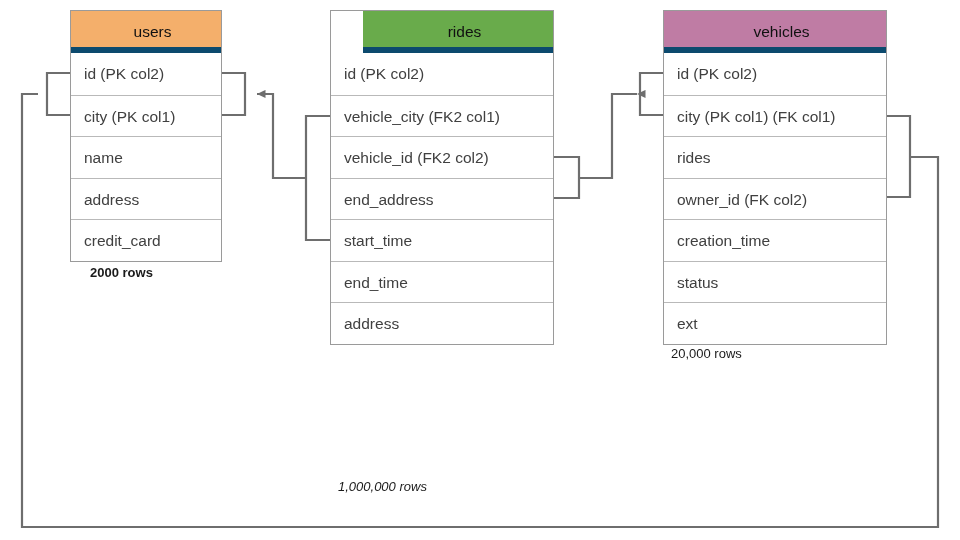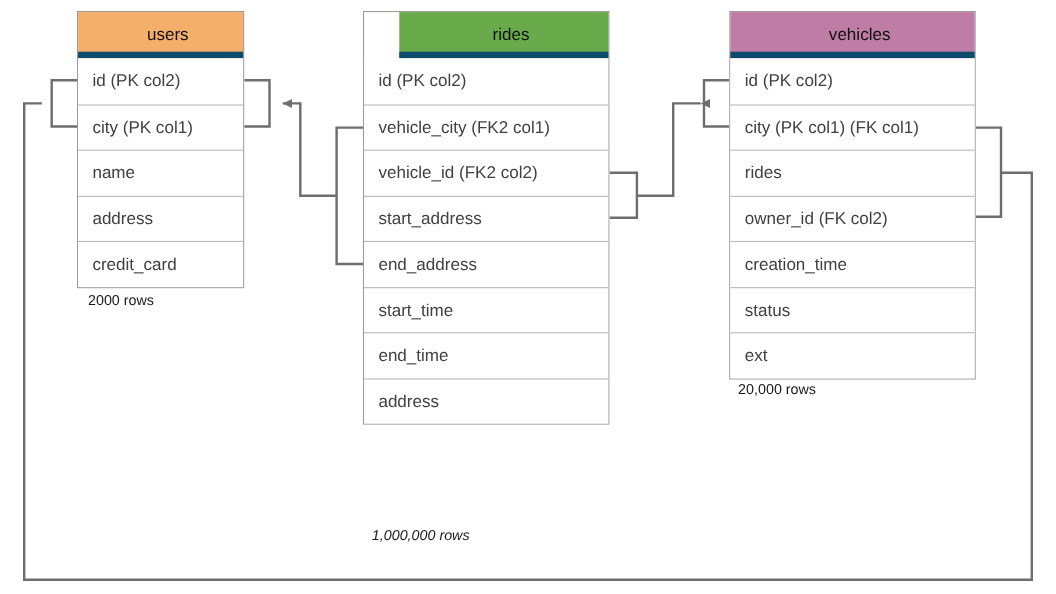--- a/index.html
+++ b/index.html
@@ -53,21 +53,21 @@
     font-size:13px;
     color:#1a1a1a;
     white-space:nowrap;
     z-index:5;
   }
   
   #tbl-users    {left:70px; top:10px; width:152px;}
   #tbl-rides    {left:330px;top:10px; width:224px;}
   #tbl-vehicles {left:663px;top:10px; width:224px;}
 
-  #rc-users    {left:80px; top:265px;}
+  #rc-users    {left:90px; top:265px;font-weight:bold;}
   #rc-rides    {left:338px;top:479px;font-style:italic;}
   #rc-vehicles {left:671px;top:346px;}
 </style>
 </head>
 <body style="background: rgb(255, 255, 255);">
 
 <div id="canvas">
 
   <svg id="wires" viewBox="0 0 960 540" width="960" height="540">
     <defs>
@@ -110,21 +110,20 @@
     <div class="trow">address</div>
     <div class="trow">credit_card</div>
   </div>
   <div class="rowcount" id="rc-users">2000 rows</div>
 
   <div class="table" id="tbl-rides">
     <div class="thead" style="background: rgb(105, 171, 75); margin-left: 32px;">rides</div>
     <div class="trow first">id (PK col2)</div>
     <div class="trow">vehicle_city (FK2 col1)</div>
     <div class="trow">vehicle_id (FK2 col2)</div>
-    <div class="trow">start_address</div>
     <div class="trow">end_address</div>
     <div class="trow">start_time</div>
     <div class="trow">end_time</div>
     <div class="trow">address</div>
   </div>
   <div class="rowcount" id="rc-rides">1,000,000 rows</div>
 
   <div class="table" id="tbl-vehicles">
     <div class="thead" style="background: rgb(191, 124, 164);">vehicles</div>
     <div class="trow first">id (PK col2)</div>

